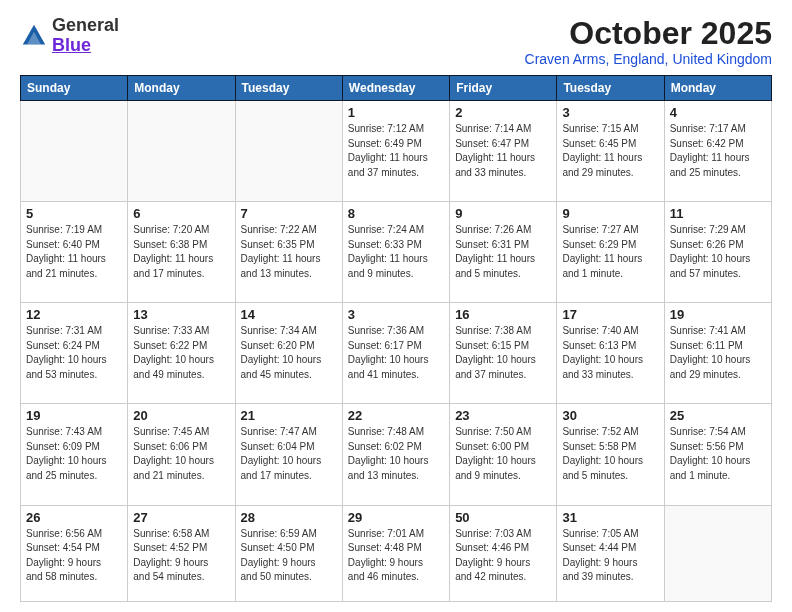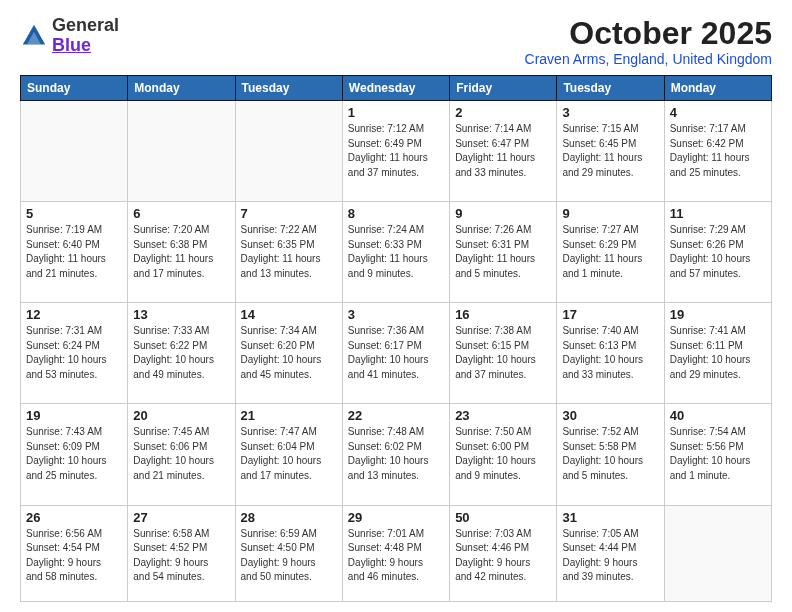--- a/index.html
+++ b/index.html
@@ -229,21 +229,21 @@
           </td>
           <td>
             <span class="day-num">23</span>
             <div class="day-info">Sunrise: 7:50 AM<br>Sunset: 6:00 PM<br>Daylight: 10 hours<br>and 9 minutes.</div>
           </td>
           <td>
             <span class="day-num">30</span>
             <div class="day-info">Sunrise: 7:52 AM<br>Sunset: 5:58 PM<br>Daylight: 10 hours<br>and 5 minutes.</div>
           </td>
           <td>
-            <span class="day-num">40</span>
+            <span class="day-num">25</span>
             <div class="day-info">Sunrise: 7:54 AM<br>Sunset: 5:56 PM<br>Daylight: 10 hours<br>and 1 minute.</div>
           </td>
         </tr>
         <tr>
           <td>
             <span class="day-num">26</span>
             <div class="day-info">Sunrise: 6:56 AM<br>Sunset: 4:54 PM<br>Daylight: 9 hours<br>and 58 minutes.</div>
           </td>
           <td>
             <span class="day-num">27</span>

